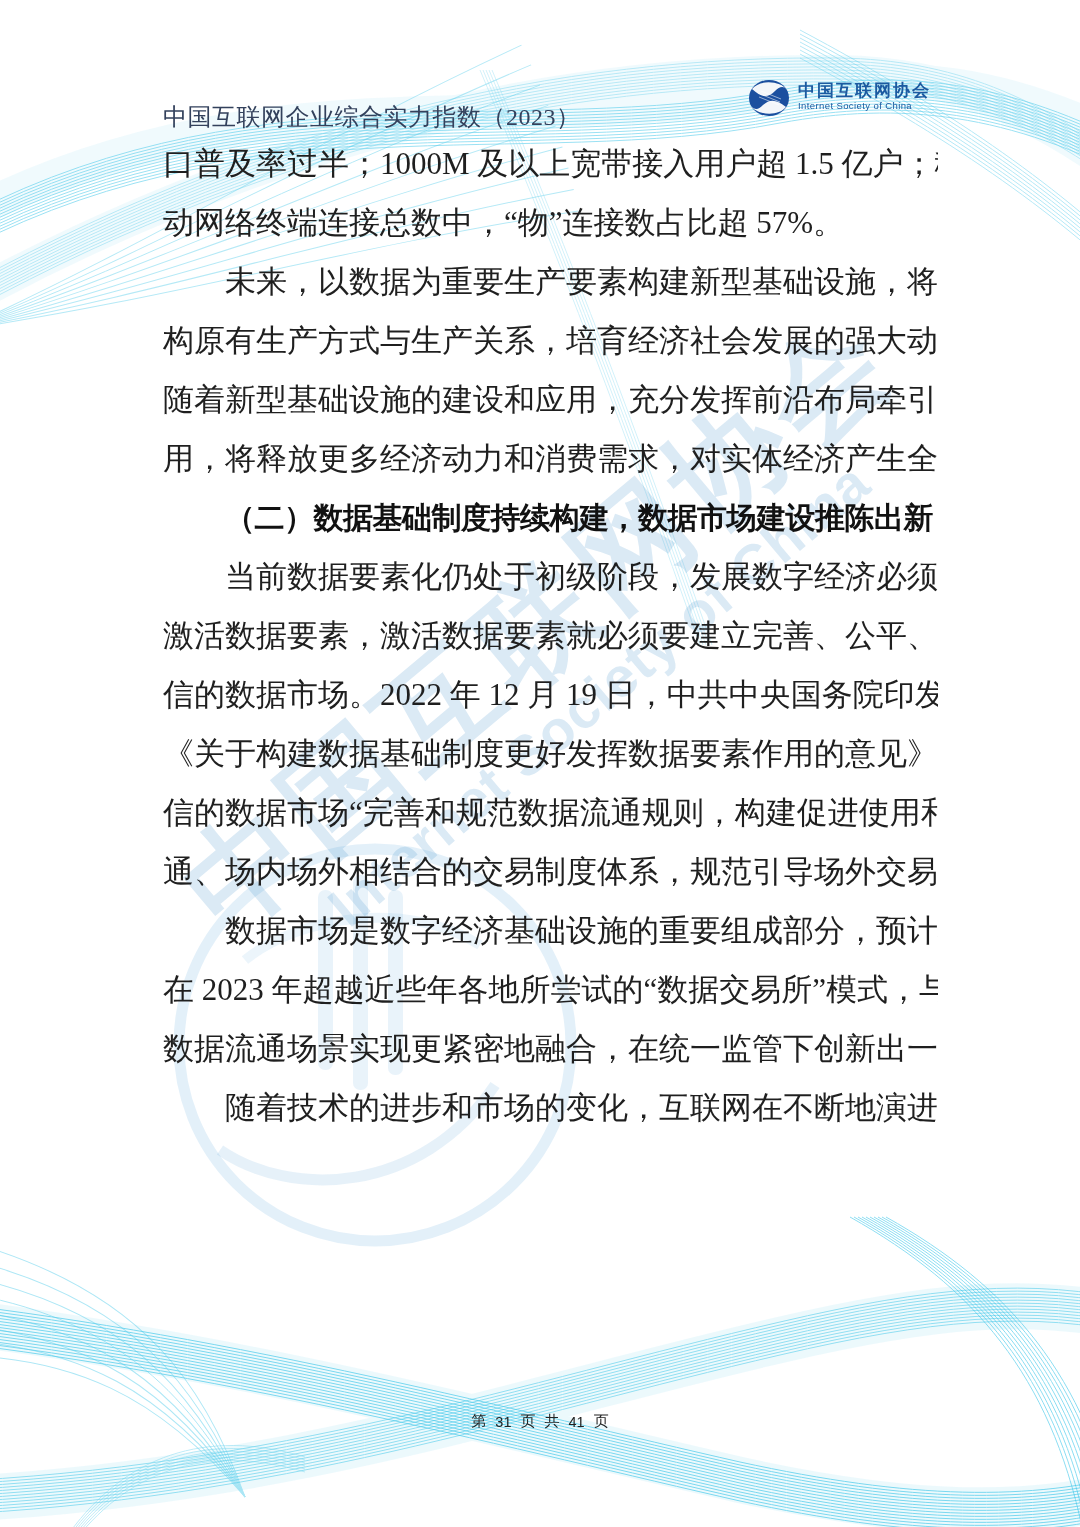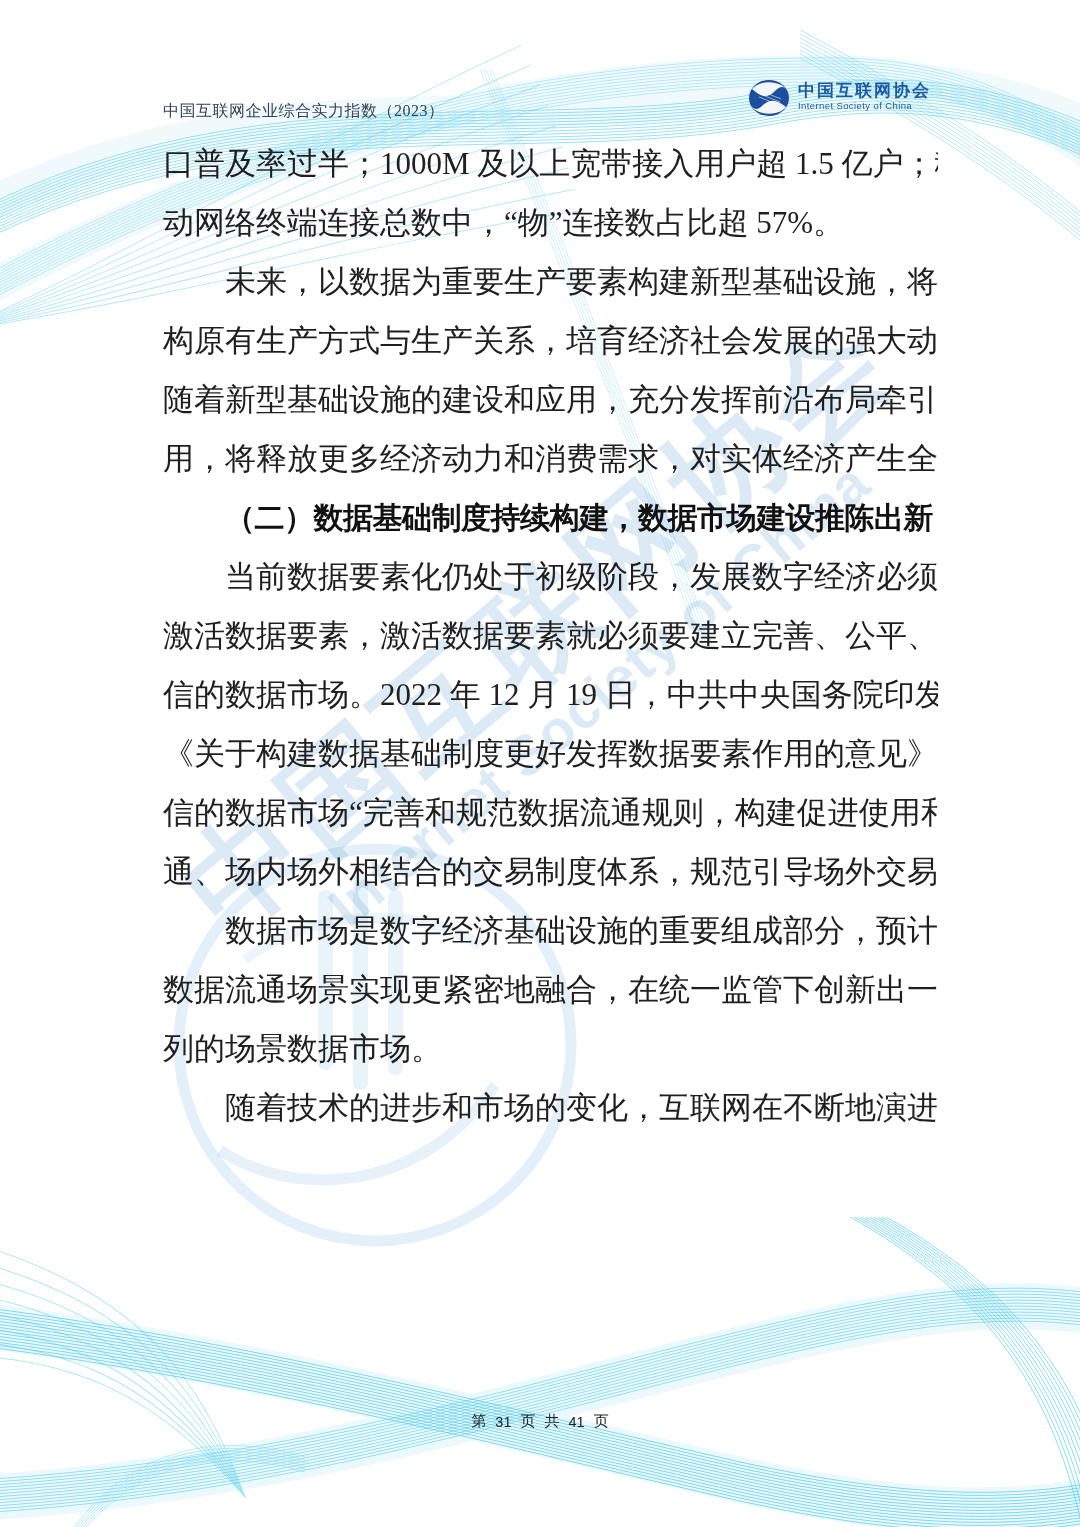--- a/index.html
+++ b/index.html
@@ -21,21 +21,21 @@
     transform:rotate(-40deg); transform-origin:center center;
     text-align:center; pointer-events:none;
     font-family:"Liberation Sans","DejaVu Sans",sans-serif; font-weight:700;
     color:rgba(77,149,205,0.20); user-select:none;
   }
   .text-wm .wm-cn { font-size:116px; letter-spacing:10px; line-height:1.05; white-space:nowrap; }
   .text-wm .wm-en { font-size:56px; letter-spacing:1px; line-height:1.15; white-space:nowrap; }
   
   .hdr-title {
     position:absolute; z-index:3; left:163px; top:101px;
-    font-size:16px; letter-spacing:0.5px; color:#33415c;
+    font-size:24px; letter-spacing:0.5px; color:#33415c;
   }
   .hdr-logo { position:absolute; z-index:3; left:748px; top:78px; width:230px; height:42px; display:flex; }
   .hdr-logo .logo-icon { width:42px; height:40px; flex:0 0 auto; }
   .hdr-logo .logo-txt { margin-left:8px; padding-top:3px; color:#1c5aa0;
     font-family:"Liberation Sans","DejaVu Sans",sans-serif; }
   .hdr-logo .logo-cn { font-size:17px; font-weight:700; letter-spacing:2px; line-height:19px; }
   .hdr-logo .logo-en { font-size:9.5px; letter-spacing:0.4px; line-height:12px; }
   
   .doc-body { position:absolute; z-index:5; left:163px; top:134px; width:775px; }
   .ln {
@@ -239,22 +239,22 @@
   <div class="ln">随着新型基础设施的建设和应用，充分发挥前沿布局牵引作</div>
   <div class="ln">用，将释放更多经济动力和消费需求，对实体经济产生全方</div>
   <div class="ln hd ind">（二）数据基础制度持续构建，数据市场建设推陈出新</div>
   <div class="ln ind">当前数据要素化仍处于初级阶段，发展数字经济必须要</div>
   <div class="ln">激活数据要素，激活数据要素就必须要建立完善、公平、可</div>
   <div class="ln">信的数据市场。2022 年 12 月 19 日，中共中央国务院印发了</div>
   <div class="ln">《关于构建数据基础制度更好发挥数据要素作用的意见》，</div>
   <div class="ln">信的数据市场“完善和规范数据流通规则，构建促进使用和流</div>
   <div class="ln">通、场内场外相结合的交易制度体系，规范引导场外交易，</div>
   <div class="ln ind">数据市场是数字经济基础设施的重要组成部分，预计将</div>
+  <div class="ln">在 2023 年超越近些年各地所尝试的“数据交易所”模式，与</div>
   <div class="ln">数据流通场景实现更紧密地融合，在统一监管下创新出一系</div>
-  <div class="ln end">列的场景数据市场。</div>
   <div class="ln ind">随着技术的进步和市场的变化，互联网在不断地演进和</div>
 </div>
 
 <div class="footer">
   <span>第</span>
   <span class="num">31</span>
   <span>页</span>
   <span>共</span>
   <span class="num">41</span>
   <span>页</span>

